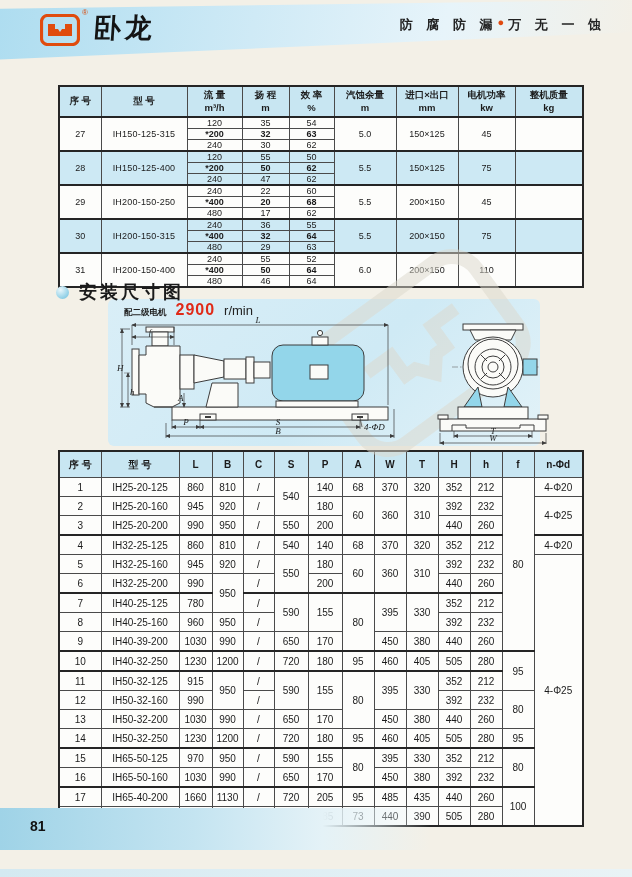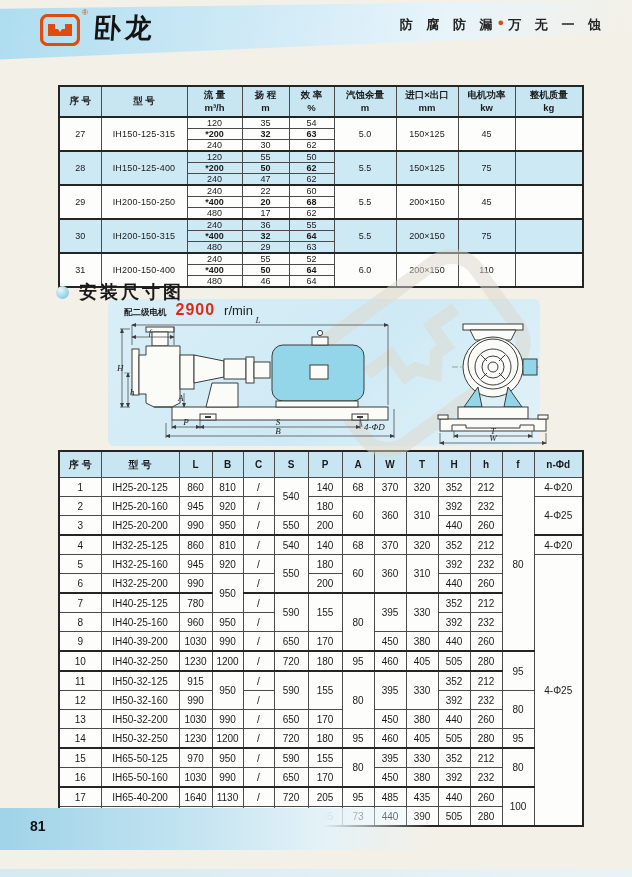--- a/index.html
+++ b/index.html
@@ -615,21 +615,21 @@
       <td>650</td>
       <td>170</td>
       <td>450</td>
       <td>380</td>
       <td>392</td>
       <td>232</td>
     </tr>
     <tr class="grp">
       <td>17</td>
       <td class="model">IH65-40-200</td>
-      <td>1640</td>
+      <td>1660</td>
       <td>1130</td>
       <td>/</td>
       <td>720</td>
       <td>205</td>
       <td>95</td>
       <td>485</td>
       <td>435</td>
       <td>440</td>
       <td>260</td>
       <td rowspan="2">100</td>

